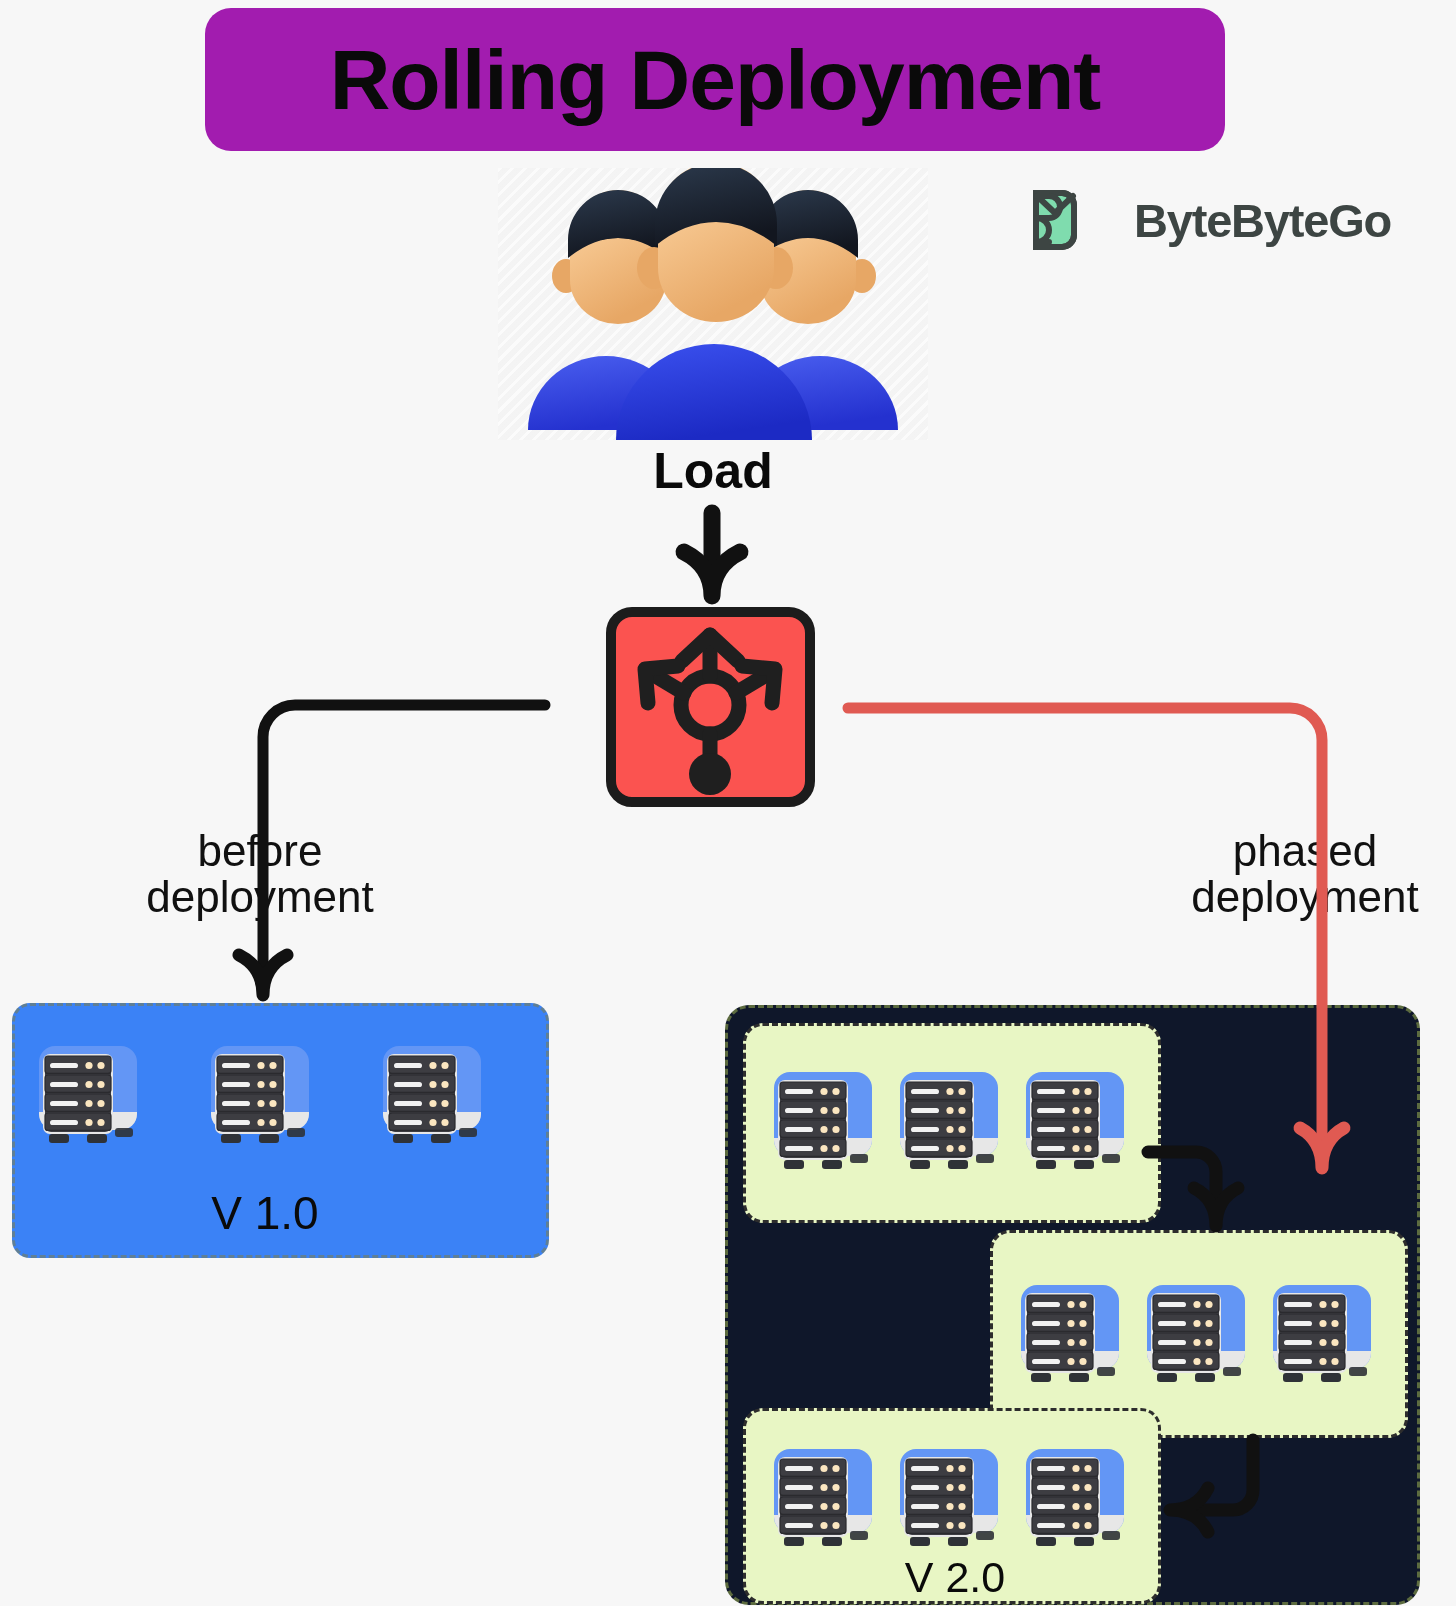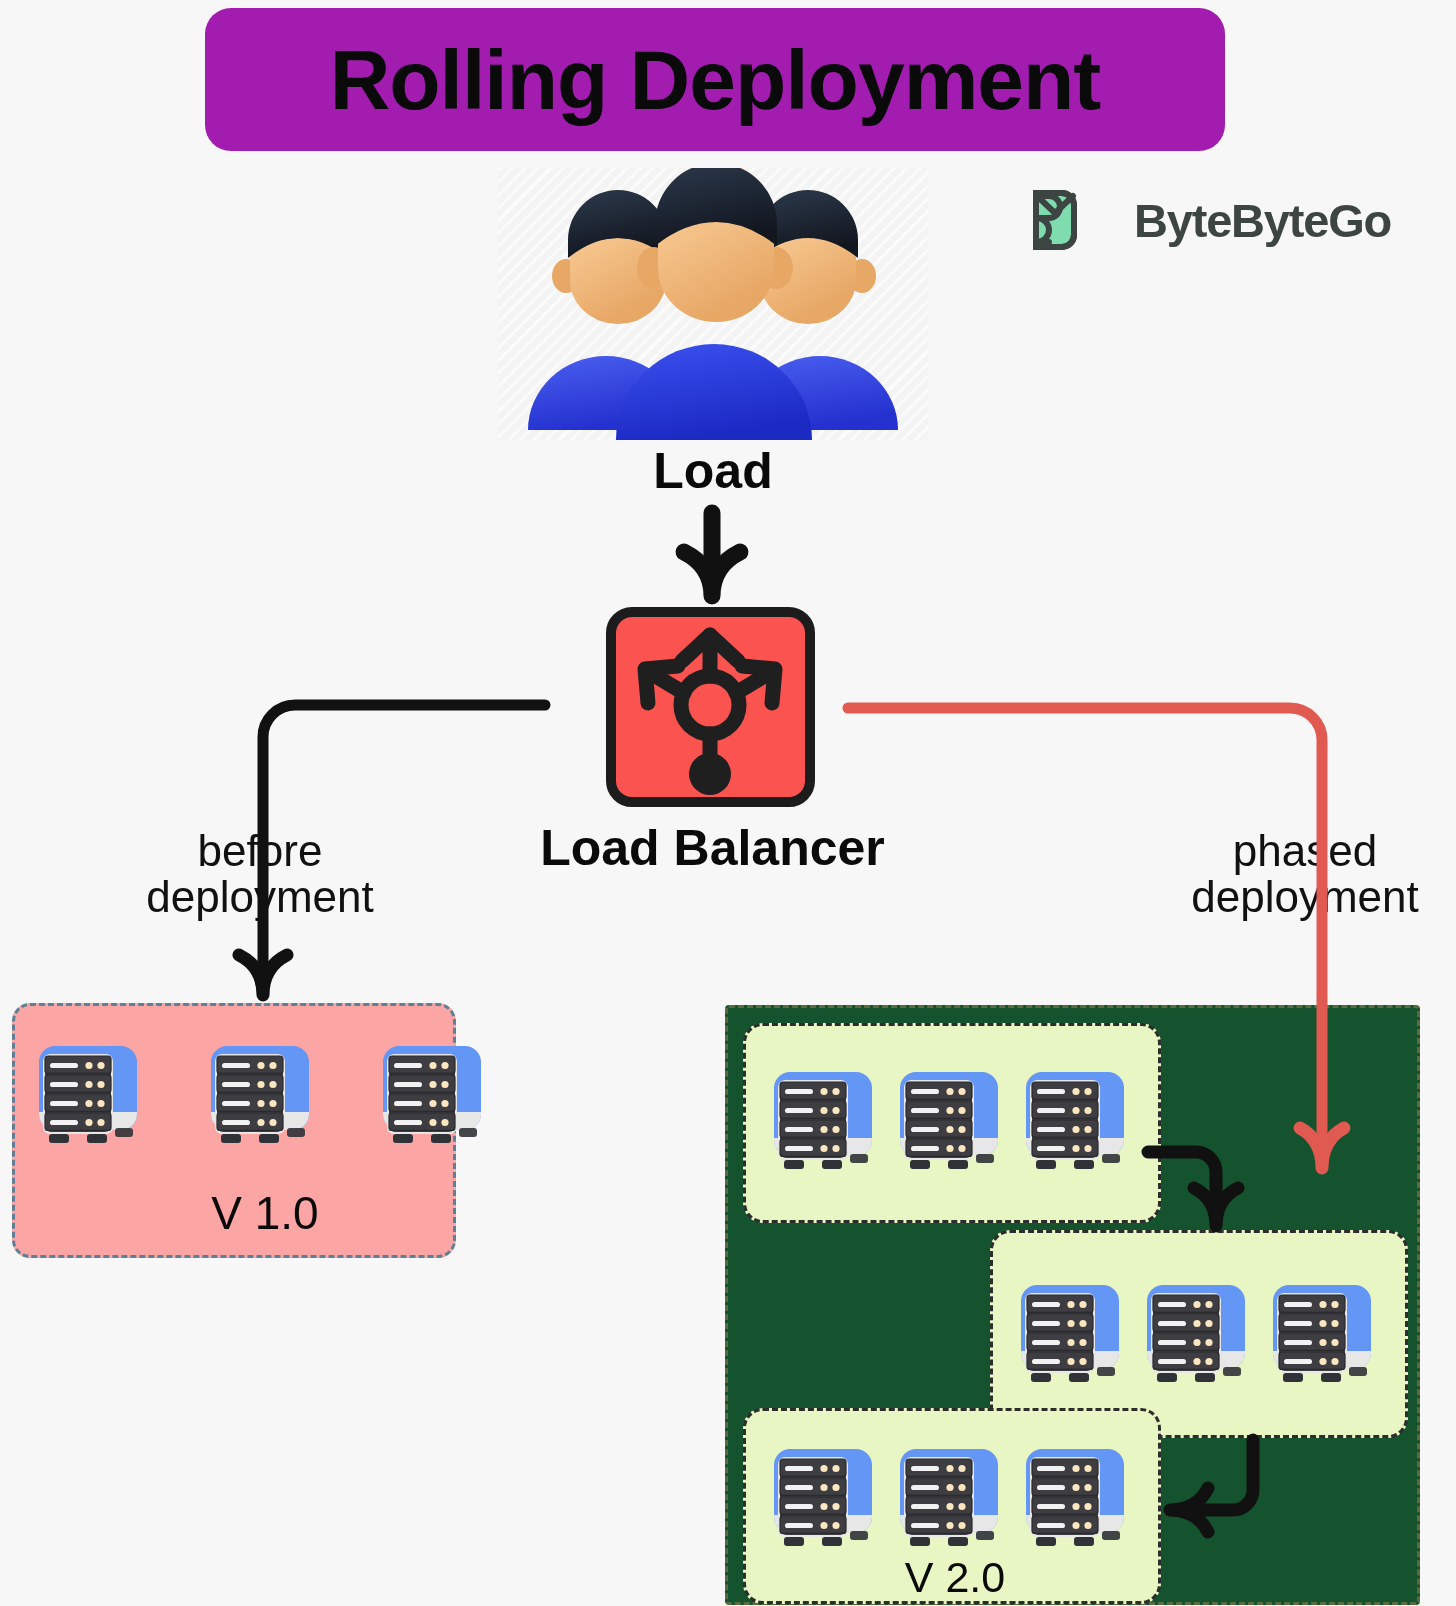--- a/index.html
+++ b/index.html
@@ -52,30 +52,30 @@
   
   .edge-label{
     font-size:44px;color:#111;text-align:center;line-height:1.05;
     white-space:pre-line;
   }
   #label-before{left:95px;top:828px;width:330px;}
   #label-phased{left:1160px;top:828px;width:290px;}
 
   
   #v1-box{
-    left:12px;top:1003px;width:444px;height:255px;
-    background:#fca5a5;border:3px dashed #5f7f96;border-radius:18px;box-sizing:border-box;
+    left:12px;top:1003px;width:537px;height:255px;
+    background:#3b82f6;border:3px dashed #5f7f96;border-radius:18px;box-sizing:border-box;
   }
   #v1-servers{position:absolute;left:18px;top:24px;width:464px;display:flex;justify-content:space-between;}
   #v1-label{position:absolute;left:0;top:180px;width:500px;text-align:center;font-size:46px;color:#0a0a0a;}
 
   
   #v2-outer{
     left:725px;top:1005px;width:695px;height:600px;
-    background:#14532d;border:3px dashed #5c6b3f;border-radius:4px;box-sizing:border-box;
+    background:#0f172a;border:3px dashed #5c6b3f;border-radius:24px;box-sizing:border-box;
   }
   .v2-sub{
     position:absolute;background:#e8f6c4;border:3px dashed #2d2d2d;border-radius:20px;box-sizing:border-box;
   }
   #v2-sub-1{left:15px;top:15px;width:418px;height:200px;}
   #v2-sub-2{left:262px;top:222px;width:418px;height:208px;}
   #v2-sub-3{left:15px;top:400px;width:418px;height:196px;}
   .sub-servers{position:absolute;display:flex;justify-content:space-between;}
   #v2-label{position:absolute;left:0;top:142px;width:418px;text-align:center;font-size:43px;color:#0a0a0a;}
 
@@ -162,21 +162,20 @@
           <polyline points="66,44 94,18 122,44"></polyline>
           <line x1="68" y1="76" x2="33" y2="55"></line>
           <polyline points="32,86 29,52 62,49"></polyline>
           <line x1="120" y1="76" x2="155" y2="55"></line>
           <polyline points="156,86 159,52 126,49"></polyline>
           <line x1="94" y1="117" x2="94" y2="140"></line>
         </g>
         <circle cx="94" cy="157" r="21" fill="#1f1f1f"></circle>
       </svg>
     </div>
-    <div id="lb-caption">Load Balancer</div>
   </div>
 
   <div class="abs edge-label" id="label-before">before
 deployment</div>
   <div class="abs edge-label" id="label-phased">phased
 deployment</div>
 
   <div class="abs" id="v1-box">
     <div id="v1-servers">
       <div class="server"><svg width="120" height="125" viewBox="0 0 120 125">

